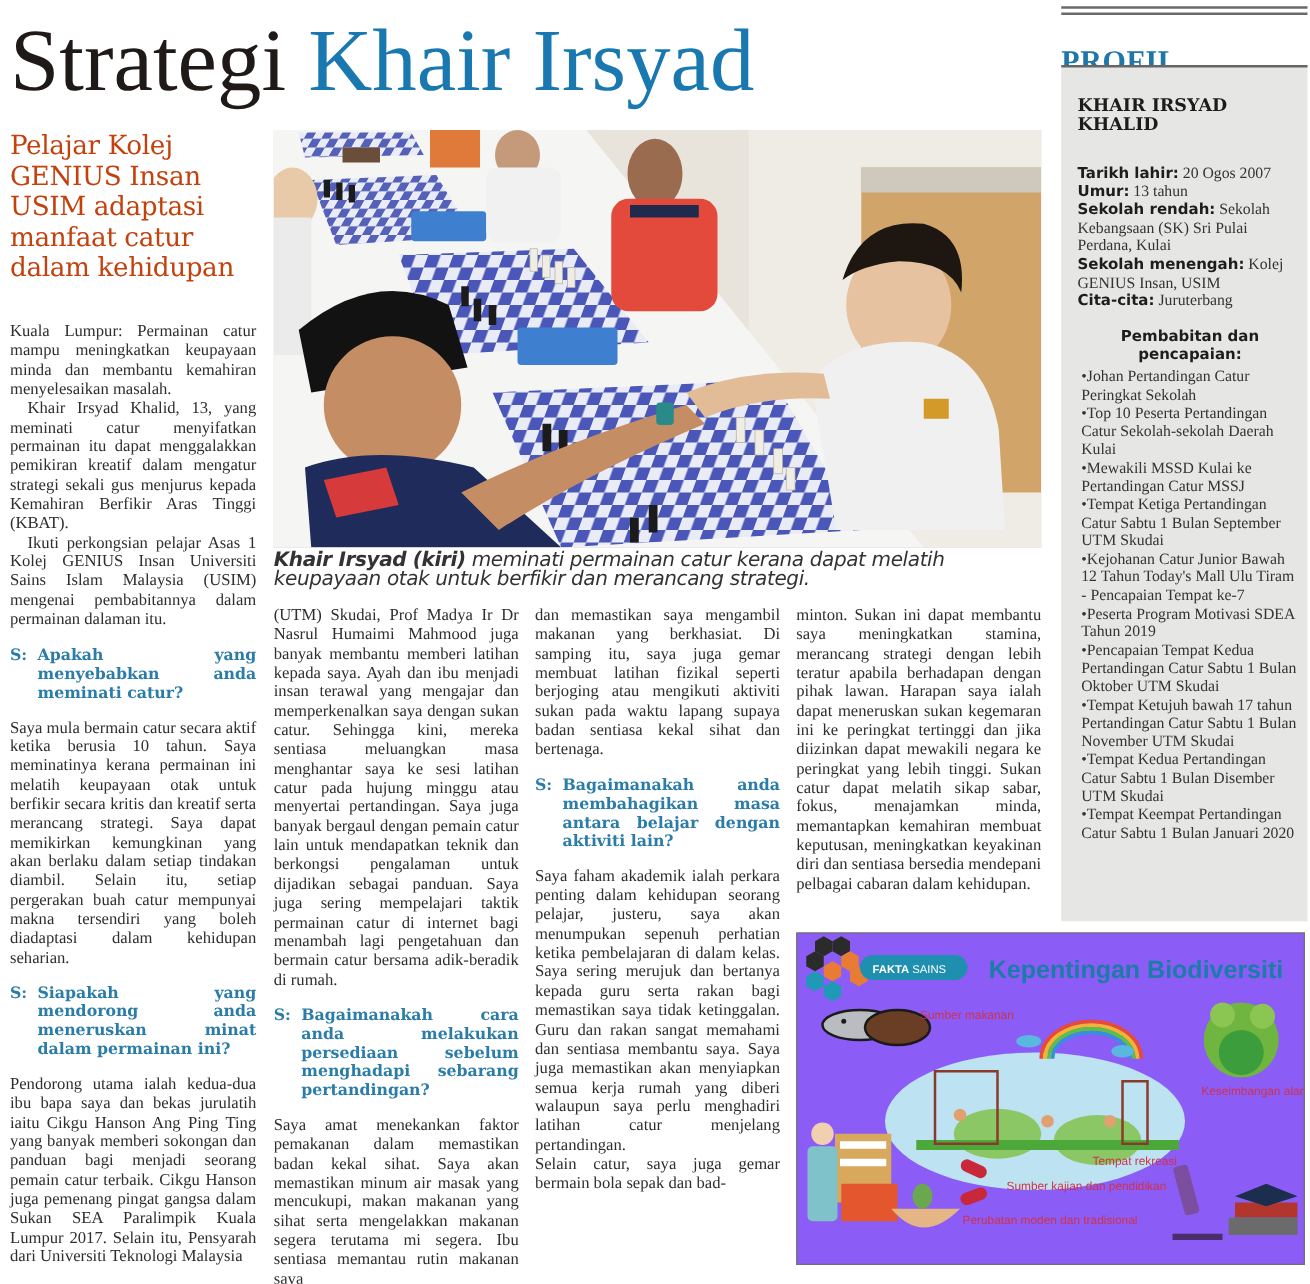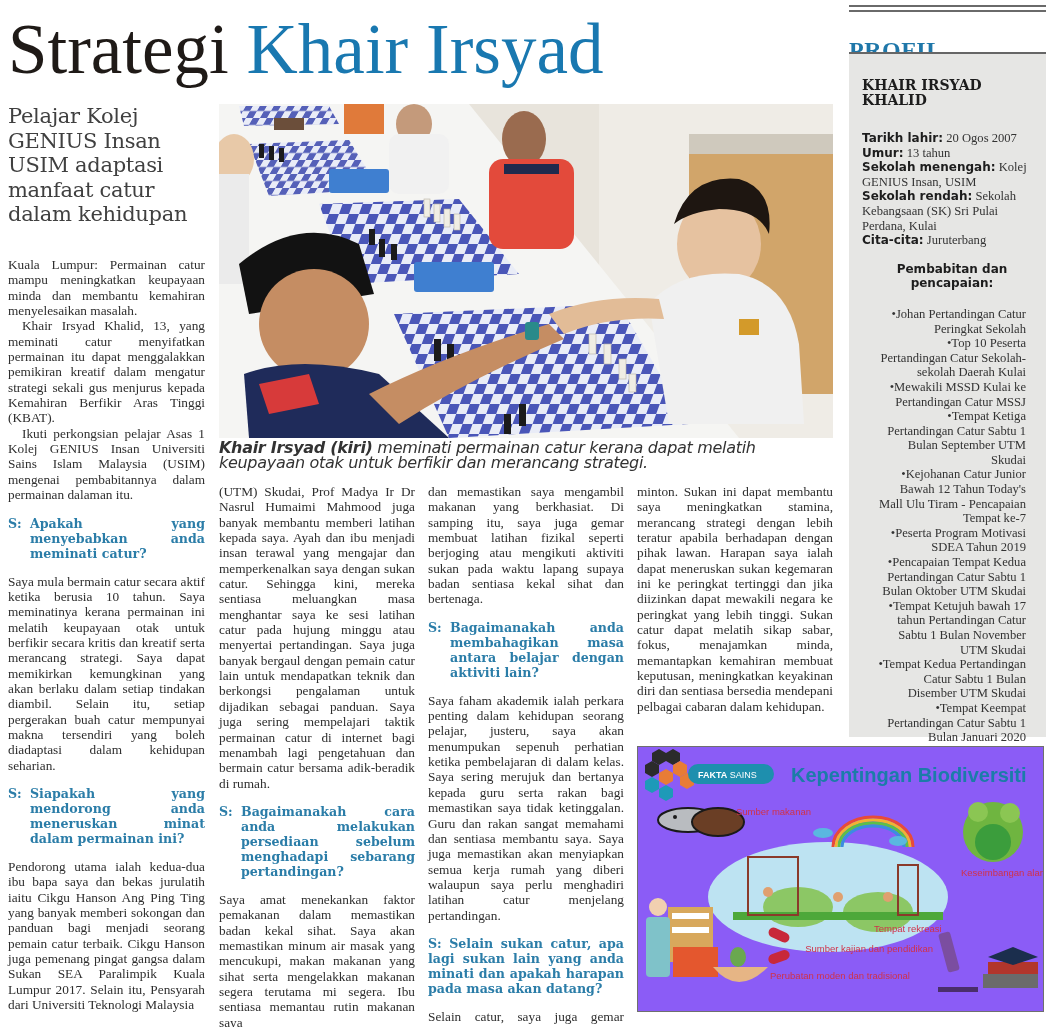--- a/index.html
+++ b/index.html
@@ -1,21 +1,21 @@
 <!DOCTYPE html>
 <html><head>
 <meta charset="utf-8">
 <style>
   html, body { margin:0; padding:0; background:#fff; }
   body { width:1048px; height:1027px; position:relative; overflow:hidden; font-family:"DejaVu Serif", serif; color:#2a2a2a; }
   .abs { position:absolute; }
   .title { left:8px; top:6px; font-family:"Liberation Serif", "DejaVu Serif", serif; font-size:71px; line-height:86px; letter-spacing:0px; white-space:nowrap; }
   .title .dark { color:#1f1a17; }
   .title .blue { color:#1978b0; }
-  .subhead { left:8px; top:104px; width:205px; font-family:"DejaVu Serif", serif; font-weight:300; font-size:21px; line-height:24.5px; color:#404040; letter-spacing:-0.3px; }
+  .subhead { left:8px; top:104px; width:205px; font-family:"DejaVu Serif", serif; font-weight:300; font-size:21px; line-height:24.5px; color:#c2410c; letter-spacing:-0.3px; }
   .body-text { font-family:"Liberation Serif", "DejaVu Serif", serif; font-size:13.3px; line-height:15.35px; color:#2e2e2e; text-align:justify; hyphens:auto; }
   .body-text p { margin:0; }
   .body-text p.indent { text-indent:14px; }
   .q { font-family:"DejaVu Serif", serif; font-weight:bold; color:#2b7da8; font-size:12.6px; line-height:15px; margin:13px 0 13px 0; display:flex; }
   .q .s { width:22px; flex:none; }
   .q .qt { flex:1; }
   .q.inline { display:block; }
   .col1 { left:8px; top:257px; width:197px; }
   .col2 { left:219px; top:484px; width:196px; }
   .col3 { left:428px; top:484px; width:196px; }
@@ -24,21 +24,21 @@
   .caption { left:219px; top:441px; width:614px; font-family:"DejaVu Sans", sans-serif; font-style:italic; font-size:16px; line-height:14.5px; color:#333; letter-spacing:-0.3px; }
   .caption b { font-weight:bold; }
   .profil-rules { left:849px; top:5px; width:197px; }
   .profil-rules div { height:2px; background:#6a6a6a; margin-bottom:3px; }
   .profil-head { left:849px; top:36px; font-family:"Liberation Serif", "DejaVu Serif", serif; font-weight:bold; color:#1f77a9; font-size:24px; line-height:28px; letter-spacing:0.5px; }
   .profil-box { left:849px; top:52px; width:197px; height:683px; background:#e6e6e4; border-top:2px solid #666; }
   .profil-inner { left:862px; top:78px; width:180px; font-family:"Liberation Serif", "DejaVu Serif", serif; font-size:12.6px; line-height:14.6px; color:#333; }
   .profil-name { font-weight:bold; font-size:14px; line-height:15px; color:#1c1c1c; margin-bottom:23px; font-family:"DejaVu Serif", serif; }
   .profil-inner .lbl { font-weight:bold; color:#1d1d1d; font-family:"DejaVu Sans", sans-serif; font-size:12px; }
   .profil-inner .ach-title { font-weight:bold; font-family:"DejaVu Sans", sans-serif; font-size:12px; margin-top:14px; color:#1d1d1d;text-align:center; }
-  .profil-inner ul { list-style:none; margin:16px; padding:0;text-align:right; }
+  .profil-inner ul { list-style:none; margin:3px; padding:0; }
   .profil-inner li::before { content:"\2022 "; }
   .fakta { left:637px; top:746px; width:405px; height:264px; border:1px solid #6f6f6f; background:#8b5cf6; overflow:hidden; }
 </style>
 </head>
 <body>
 
 <div class="abs title">
   <span class="dark">Strategi</span>
   <span class="blue">Khair Irsyad</span>
 </div>
@@ -157,43 +157,39 @@
   <p>Saya amat menekankan faktor pemakanan dalam memastikan badan kekal sihat. Saya akan memastikan minum air masak yang mencukupi, makan makanan yang sihat serta mengelakkan makanan segera terutama mi segera. Ibu sentiasa memantau rutin makanan saya</p>
 </div>
 
 <div class="abs body-text col3">
   <p>dan memastikan saya mengambil makanan yang berkhasiat. Di samping itu, saya juga gemar membuat latihan fizikal seperti berjoging atau mengikuti aktiviti sukan pada waktu lapang supaya badan sentiasa kekal sihat dan bertenaga.</p>
   <div class="q">
     <span class="s">S:</span>
     <span class="qt">Bagaimanakah anda membahagikan masa antara belajar dengan aktiviti lain?</span>
   </div>
   <p>Saya faham akademik ialah perkara penting dalam kehidupan seorang pelajar, justeru, saya akan menumpukan sepenuh perhatian ketika pembelajaran di dalam kelas. Saya sering merujuk dan bertanya kepada guru serta rakan bagi memastikan saya tidak ketinggalan. Guru dan rakan sangat memahami dan sentiasa membantu saya. Saya juga memastikan akan menyiapkan semua kerja rumah yang diberi walaupun saya perlu menghadiri latihan catur menjelang pertandingan.</p>
-  <div class="q inline">
-    <span>S:</span>
-    <span>Selain sukan catur, apa lagi sukan lain yang anda minati dan apakah harapan pada masa akan datang?</span>
-  </div>
   <p>Selain catur, saya juga gemar bermain bola sepak dan bad-</p>
 </div>
 
 <div class="abs body-text col4">
   <p>minton. Sukan ini dapat membantu saya meningkatkan stamina, merancang strategi dengan lebih teratur apabila berhadapan dengan pihak lawan. Harapan saya ialah dapat meneruskan sukan kegemaran ini ke peringkat tertinggi dan jika diizinkan dapat mewakili negara ke peringkat yang lebih tinggi. Sukan catur dapat melatih sikap sabar, fokus, menajamkan minda, memantapkan kemahiran membuat keputusan, meningkatkan keyakinan diri dan sentiasa bersedia mendepani pelbagai cabaran dalam kehidupan.</p>
 </div>
 
 <div class="abs profil-rules">
   <div></div>
   <div></div>
 </div>
 <div class="abs profil-head">PROFIL</div>
 <div class="abs profil-box"></div>
 <div class="abs profil-inner">
   <div class="profil-name">KHAIR IRSYAD KHALID</div>
   <div><span class="lbl">Tarikh lahir:</span><span> 20 Ogos 2007</span></div>
   <div><span class="lbl">Umur:</span><span> 13 tahun</span></div>
+  <div><span class="lbl">Sekolah rendah:</span><span> Sekolah Kebangsaan (SK) Sri Pulai Perdana, Kulai</span></div>
   <div><span class="lbl">Sekolah menengah:</span><span> Kolej GENIUS Insan, USIM</span></div>
-  <div><span class="lbl">Sekolah rendah:</span><span> Sekolah Kebangsaan (SK) Sri Pulai Perdana, Kulai</span></div>
   <div><span class="lbl">Cita-cita:</span><span> Juruterbang</span></div>
   <div class="ach-title">Pembabitan dan pencapaian:</div>
   <ul>
     <li>Johan Pertandingan Catur Peringkat Sekolah</li>
     <li>Top 10 Peserta Pertandingan Catur Sekolah-sekolah Daerah Kulai</li>
     <li>Mewakili MSSD Kulai ke Pertandingan Catur MSSJ</li>
     <li>Tempat Ketiga Pertandingan Catur Sabtu 1 Bulan September UTM Skudai</li>
     <li>Kejohanan Catur Junior Bawah 12 Tahun Today's Mall Ulu Tiram - Pencapaian Tempat ke-7</li>
     <li>Peserta Program Motivasi SDEA Tahun 2019</li>
     <li>Pencapaian Tempat Kedua Pertandingan Catur Sabtu 1 Bulan Oktober UTM Skudai</li>

